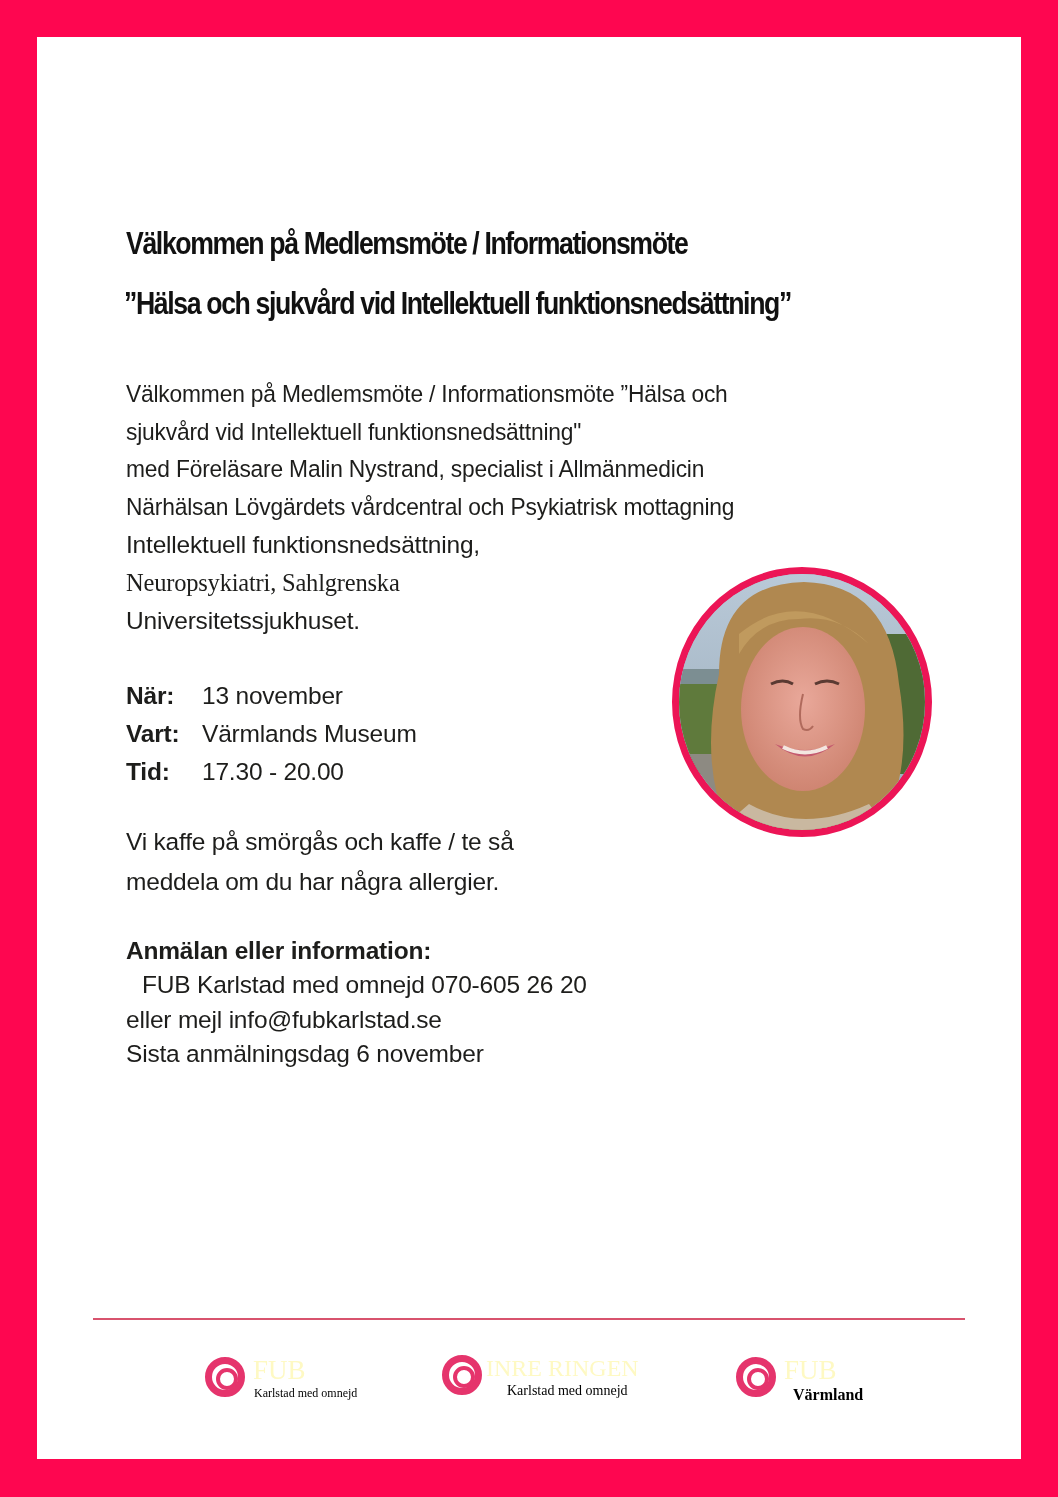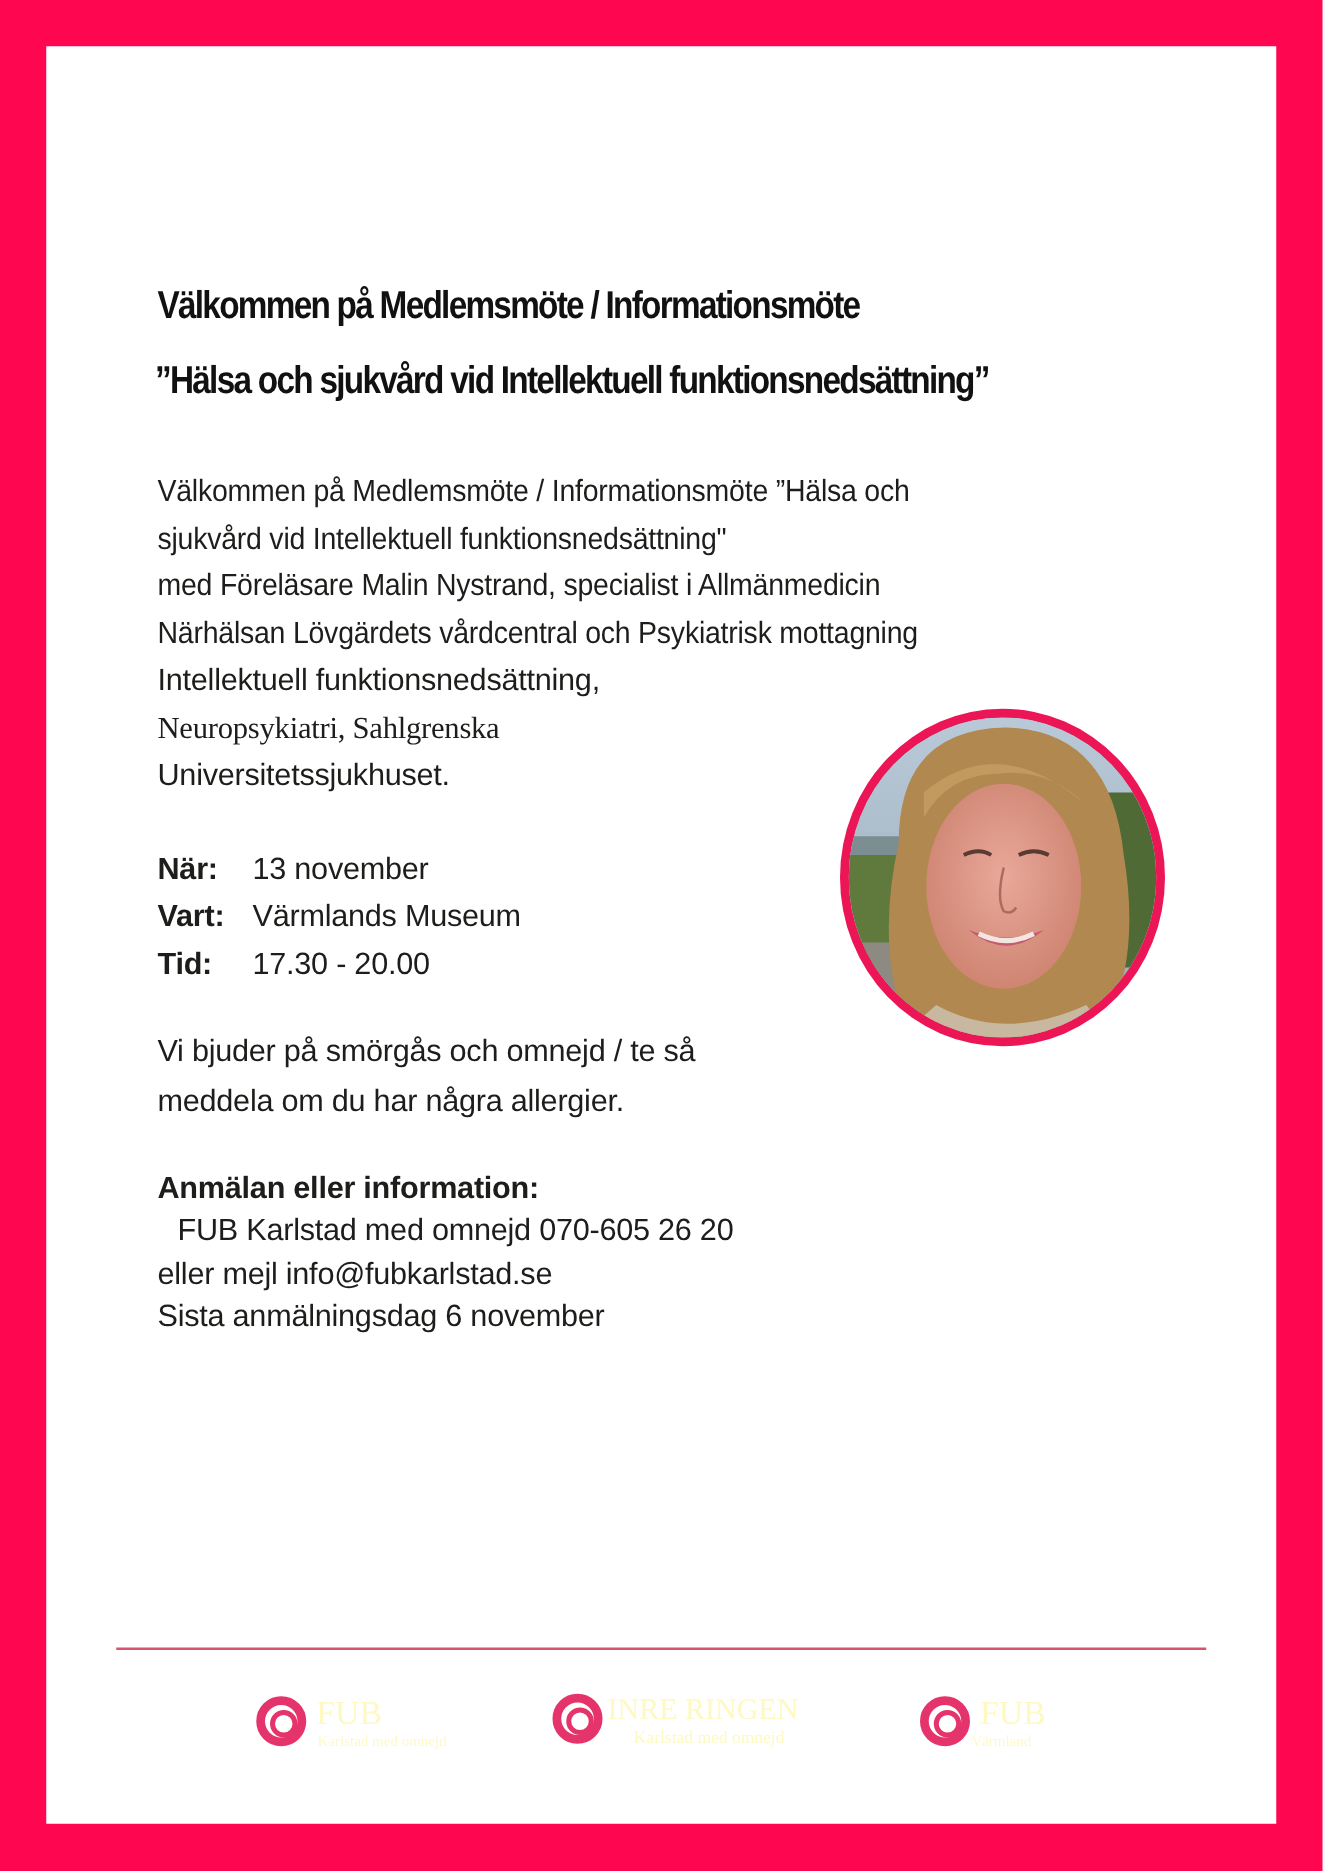--- a/index.html
+++ b/index.html
@@ -69,21 +69,21 @@
     }
     .logo-main {
       position: absolute;
       font-family: "Liberation Serif", serif;
       color: #fef9c3;
       white-space: nowrap;
     }
     .logo-sub {
       position: absolute;
       font-family: "Liberation Serif", serif;
-      color: #fef9c3;
+      color: #000000;
       white-space: nowrap;
     }
   </style>
 </head>
 <body>
 
 <div class="page"></div>
 
 <div class="abs headline" style="left:126px; top:226px;">Välkommen på Medlemsmöte / Informationsmöte</div>
 <div class="abs headline" style="left:124px; top:286px;">”Hälsa och sjukvård vid Intellektuell funktionsnedsättning”</div>
@@ -130,21 +130,21 @@
 <div>
   <div class="abs body-line bold" style="left:126px; top:682px;">När:</div>
   <div class="abs body-line" style="left:202px; top:682px;">13 november</div>
   <div class="abs body-line bold" style="left:126px; top:720px;">Vart:</div>
   <div class="abs body-line" style="left:202px; top:720px;">Värmlands Museum</div>
   <div class="abs body-line bold" style="left:126px; top:758px;">Tid:</div>
   <div class="abs body-line" style="left:202px; top:758px;">17.30 - 20.00</div>
 </div>
 
 <div>
-  <div class="abs body-line" style="left:126px; top:828px;">Vi bjuder på smörgås och omnejd / te så</div>
+  <div class="abs body-line" style="left:126px; top:828px;">Vi kaffe på smörgås och kaffe / te så</div>
   <div class="abs body-line" style="left:126px; top:868px;">meddela om du har några allergier.</div>
 </div>
 
 <div>
   <div class="abs body-line bold" style="left:126px; top:937px;">Anmälan eller information:</div>
   <div class="abs body-line" style="left:126px; top:971px;margin-left:16px;">FUB Karlstad med omnejd 070-605 26 20</div>
   <div class="abs body-line" style="left:126px; top:1006px;">eller mejl info@fubkarlstad.se</div>
   <div class="abs body-line" style="left:126px; top:1040px;">Sista anmälningsdag 6 november</div>
 </div>
 
@@ -158,14 +158,14 @@
 
 <div class="logo" style="left:442px; top:1355px;">
   <div class="ring" style="left:0; top:0; width:40px; height:40px; border-width:7px;"></div>
   <div class="logo-main" style="left:44px; top:0px; font-size:24px;">INRE RINGEN</div>
   <div class="logo-sub" style="left:65px; top:28px; font-size:14px;">Karlstad med omnejd</div>
 </div>
 
 <div class="logo" style="left:736px; top:1357px;">
   <div class="ring" style="left:0; top:0; width:40px; height:40px; border-width:7px;"></div>
   <div class="logo-main" style="left:48px; top:-2px; font-size:27px;">FUB</div>
-  <div class="logo-sub" style="left:41px; top:29px; font-size:12px; font-weight:normal;">Värmland</div>
+  <div class="logo-sub" style="left:57px; top:29px; font-size:16px; font-weight:bold;">Värmland</div>
 </div>
 
 </body></html>

